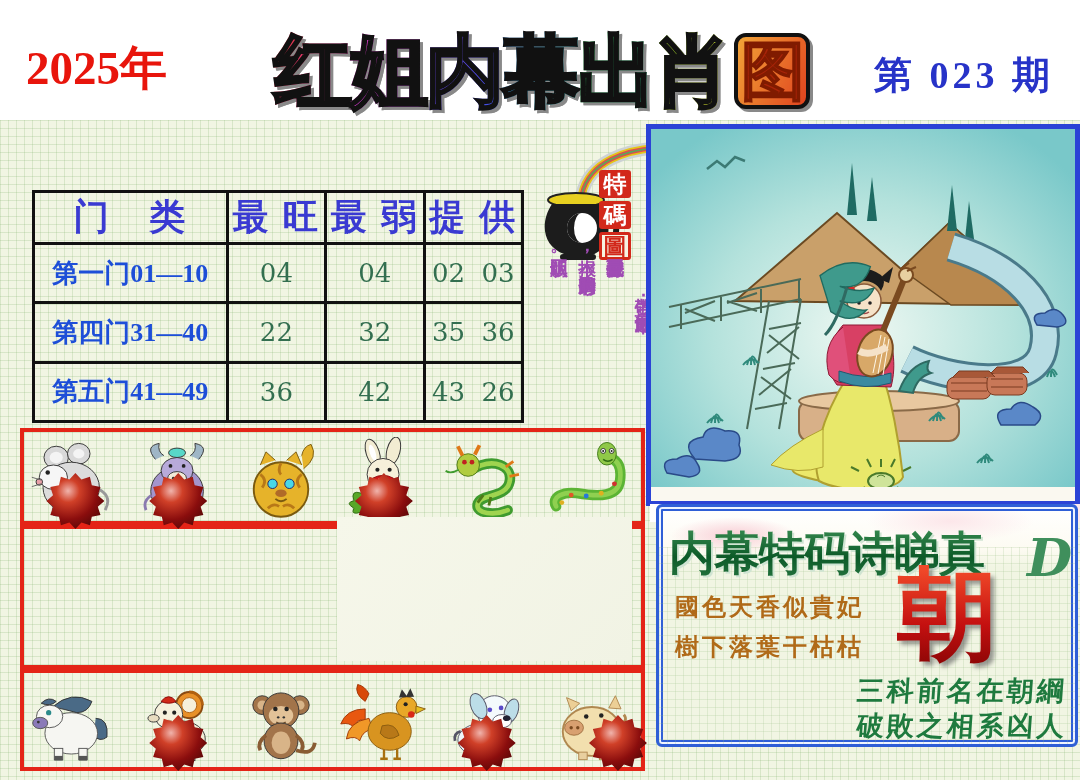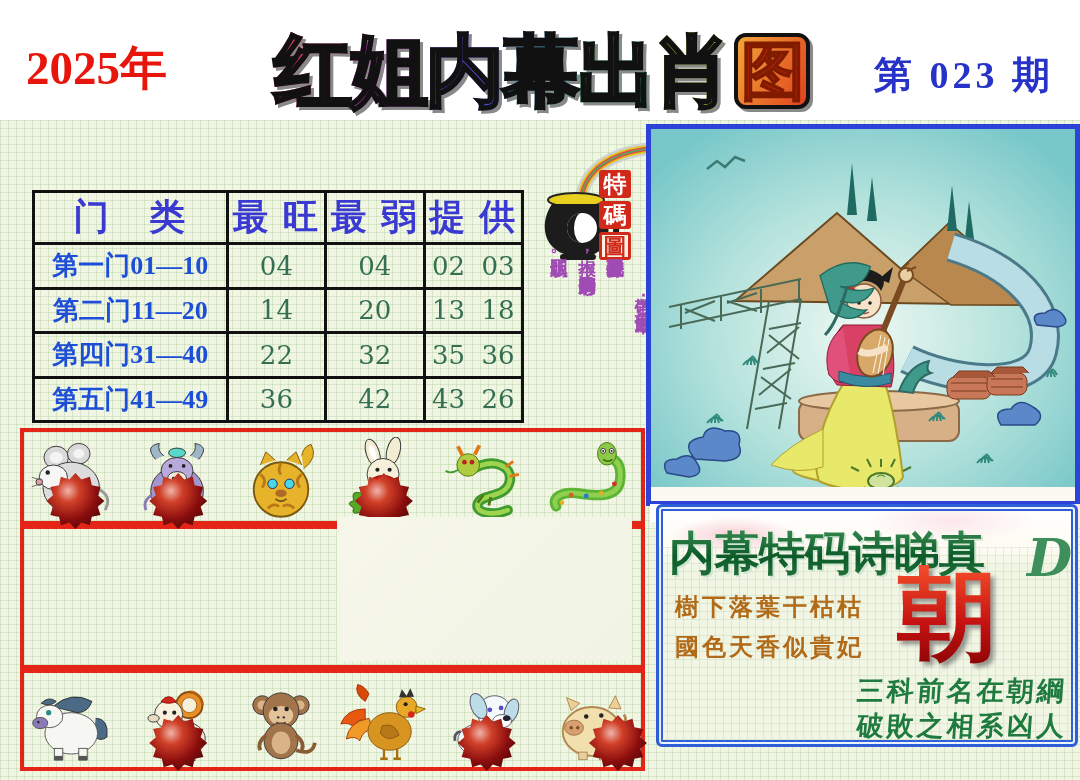--- a/index.html
+++ b/index.html
@@ -132,26 +132,20 @@
         </tr>
       </thead>
     <tbody>
         <tr>
           <td class="cat">第一门01—10</td>
           <td class="num">04</td>
           <td class="num">04</td>
           <td class="num">02  03</td>
         </tr>
         <tr>
-          <td class="cat">第二门11—20</td>
-          <td class="num">14</td>
-          <td class="num">20</td>
-          <td class="num">13  18</td>
-        </tr>
-        <tr>
           <td class="cat">第四门31—40</td>
           <td class="num">22</td>
           <td class="num">32</td>
           <td class="num">35  36</td>
         </tr>
         <tr>
           <td class="cat">第五门41—49</td>
           <td class="num">36</td>
           <td class="num">42</td>
           <td class="num">43  26</td>
@@ -470,22 +464,22 @@
         </div>
       </div>
   </div>
   <div id="white-overlay"></div>
 
   <div id="poem">
     <div class="grid-inner"></div>
     <div class="poem-title">内幕特码诗睇真</div>
     <div class="poem-flourish">D</div>
     <div class="poem-lines">
+        <div class="poem-line">國色天香似貴妃</div>
         <div class="poem-line">樹下落葉干枯枯</div>
-        <div class="poem-line">國色天香似貴妃</div>
       </div>
     <div class="big-char">朝</div>
     <div class="right-lines">
         <div class="right-line">三科前名在朝綱</div>
         <div class="right-line">破敗之相系凶人</div>
       </div>
   </div>
 </div>
 
 </body></html>

